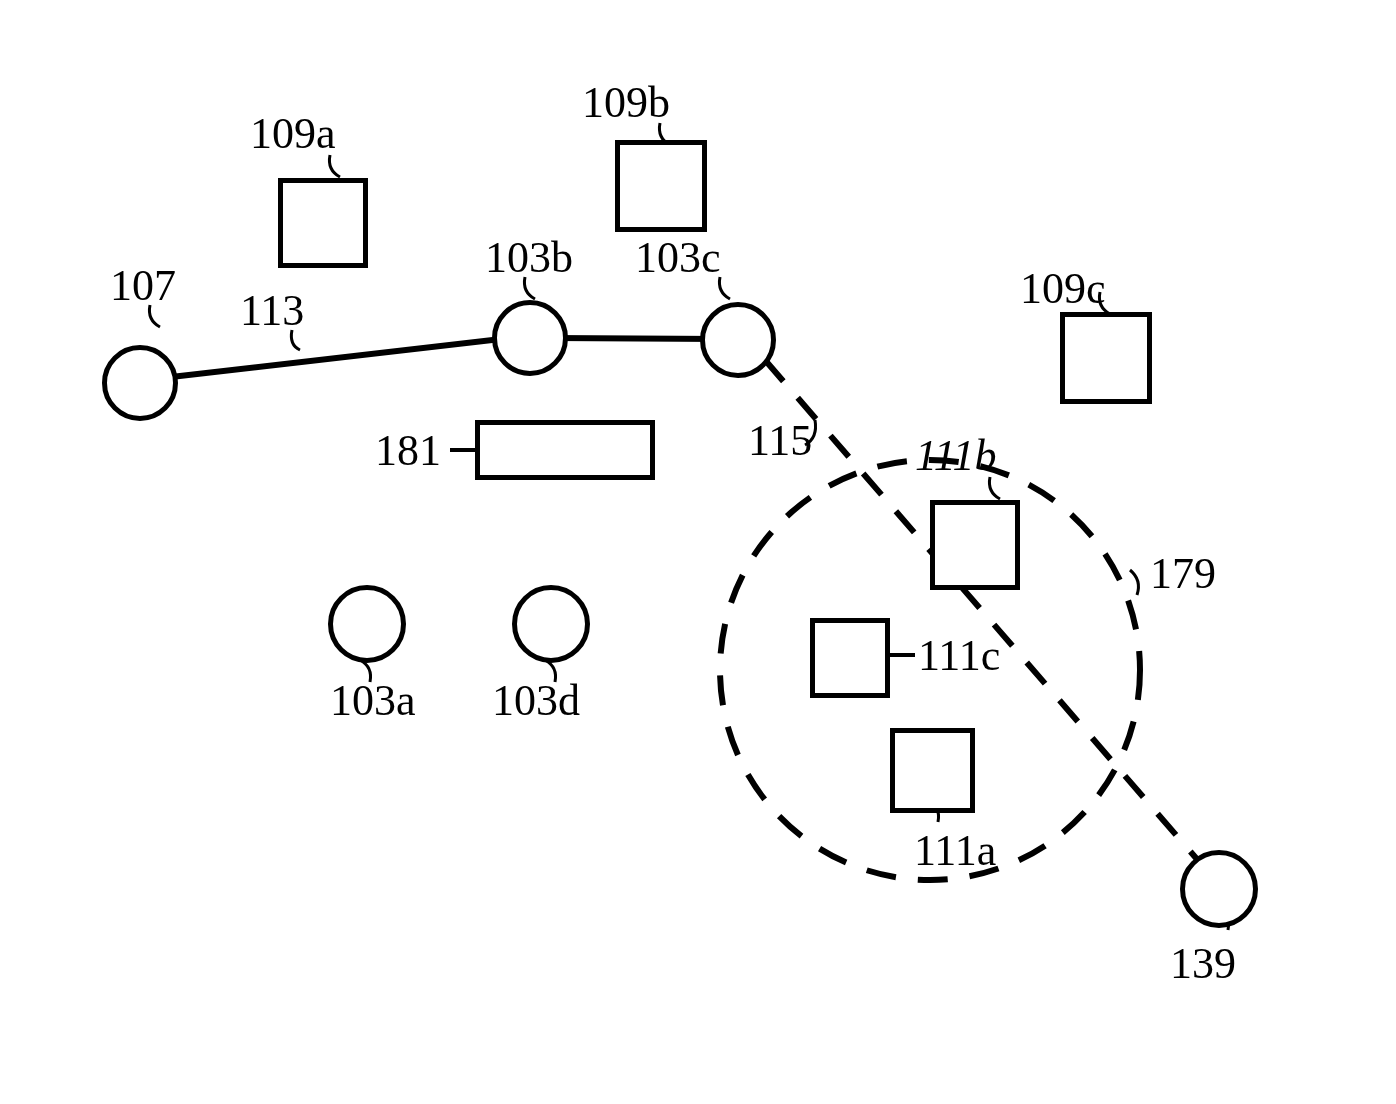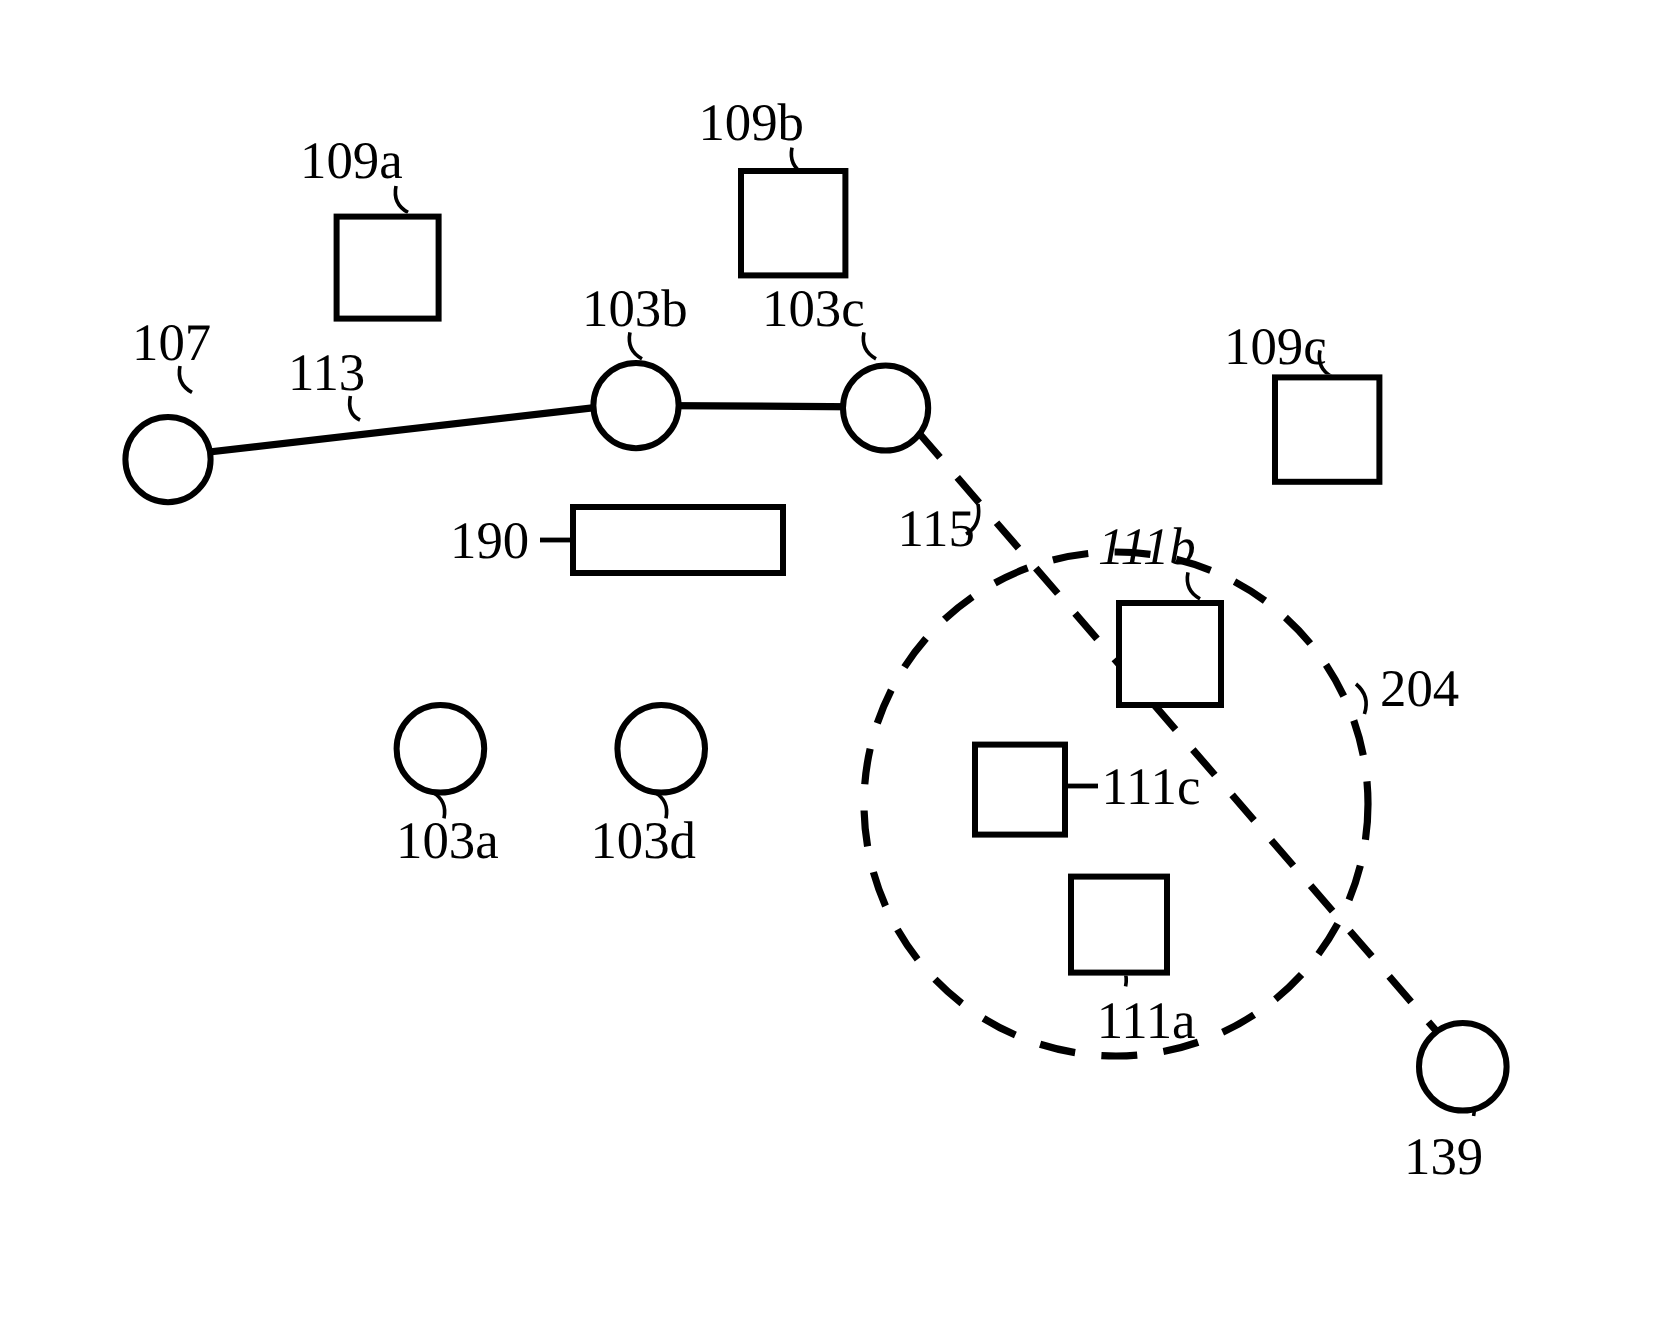--- a/index.html
+++ b/index.html
@@ -112,23 +112,23 @@
 
   <div class="rect" style="left:415px; top:360px; width:180px; height:60px;"></div>
 
   <div class="label" style="left:50px; top:200px;">107</div>
   <div class="label" style="left:190px; top:48px;">109a</div>
   <div class="label" style="left:522px; top:17px;">109b</div>
   <div class="label" style="left:400px; top:172px;margin-left:25px;">103b</div>
   <div class="label" style="left:575px; top:172px;">103c</div>
   <div class="label" style="left:960px; top:185px;margin-top:18px;">109c</div>
   <div class="label" style="left:180px; top:225px;">113</div>
-  <div class="label" style="left:315px; top:365px;">190</div>
+  <div class="label" style="left:315px; top:365px;">181</div>
   <div class="label" style="left:688px; top:355px;">115</div>
   <div class="label" style="left:855px; top:370px;font-style:italic;">111b</div>
-  <div class="label" style="left:1090px; top:488px;">204</div>
+  <div class="label" style="left:1090px; top:488px;">179</div>
   <div class="label" style="left:858px; top:570px;">111c</div>
   <div class="label" style="left:245px; top:615px;margin-left:25px;">103a</div>
   <div class="label" style="left:432px; top:615px;">103d</div>
   <div class="label" style="left:810px; top:765px;margin-left:44px;">111a</div>
   <div class="label" style="left:1110px; top:878px;">139</div>
 
 </div>
 
 </body></html>

